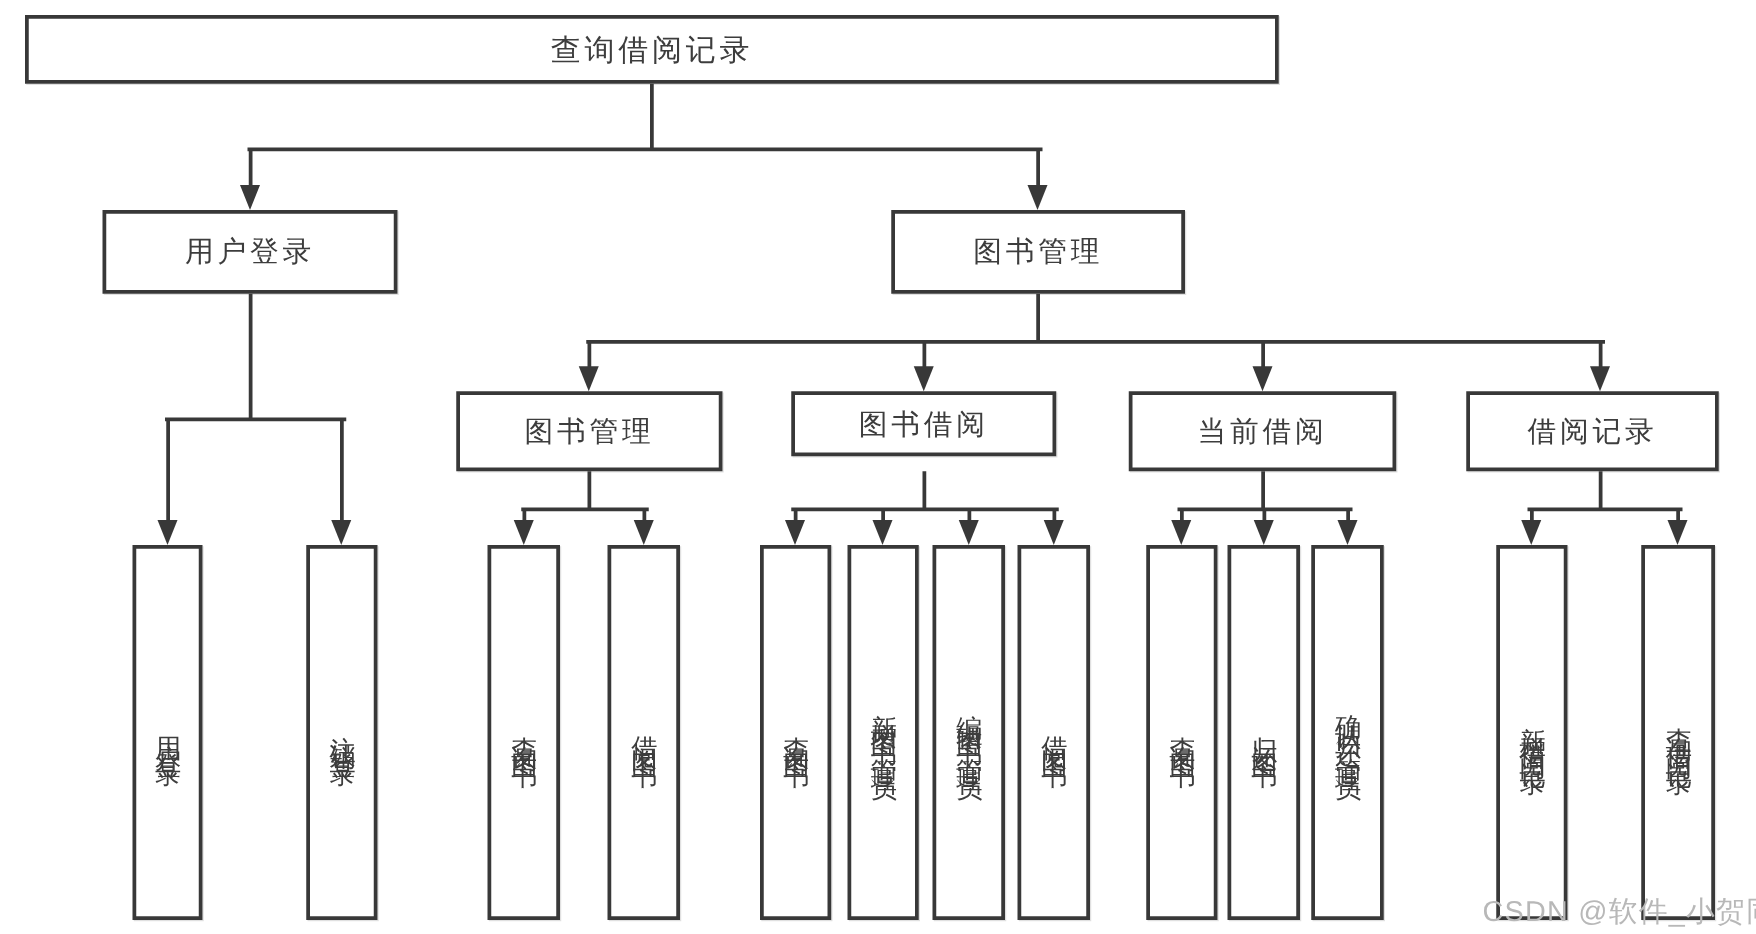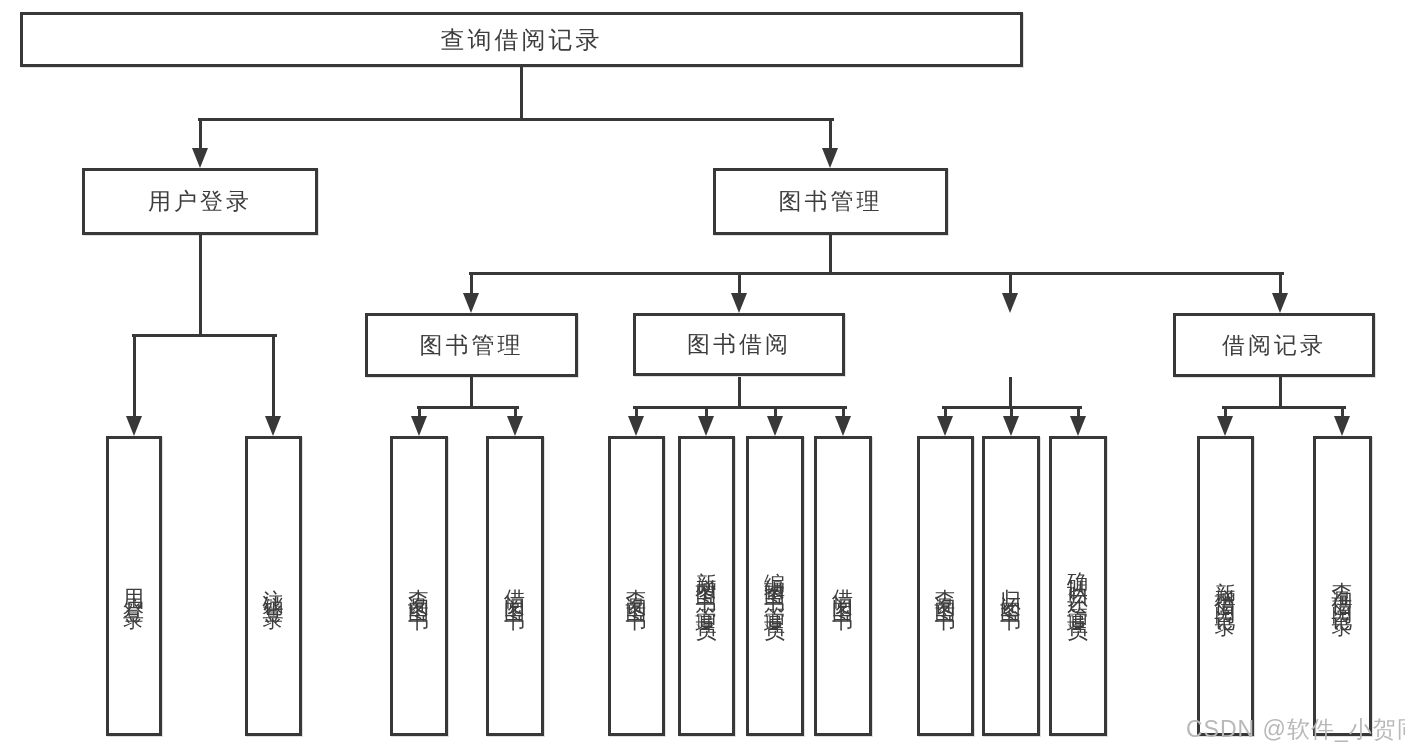--- a/index.html
+++ b/index.html
@@ -69,22 +69,25 @@
   <div class="box hbox" style="left:82px;top:168px;width:236px;height:67px">
     <span>用户登录</span>
   </div>
   <div class="box hbox" style="left:713px;top:168px;width:235px;height:67px">
     <span>图书管理</span>
   </div>
 
   <div class="box hbox" style="left:365px;top:313px;width:213px;height:64px">
     <span>图书管理</span>
   </div>
-  <div class="box hbox" style="left:633px;top:313px;width:212px;height:63px">
+  <div class="box hbox" style="left:633px;top:313px;width:212px;height:52px">
     <span>图书借阅</span>
+  </div>
+  <div class="box hbox" style="left:903px;top:313px;width:214px;height:64px">
+    <span>当前借阅</span>
   </div>
   <div class="box hbox" style="left:1173px;top:313px;width:202px;height:64px">
     <span>借阅记录</span>
   </div>
 
   <div class="box vbox" style="left:106px;top:436px;width:56px;height:300px">
     <span>用户登录</span>
   </div>
   <div class="box vbox" style="left:245px;top:436px;width:57px;height:300px">
     <span>注销登录</span>

